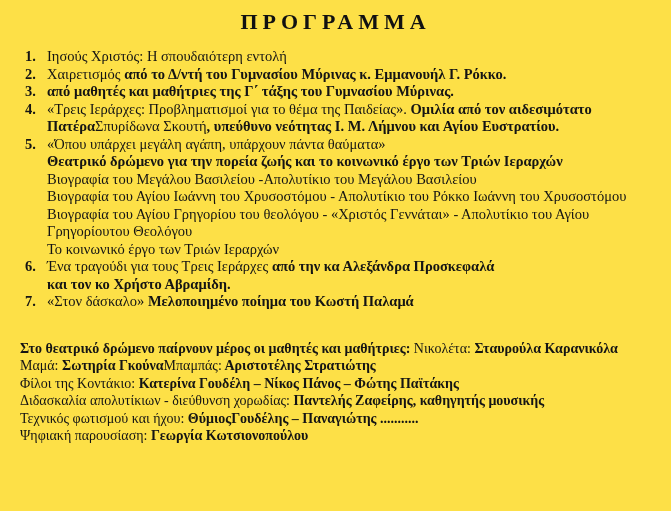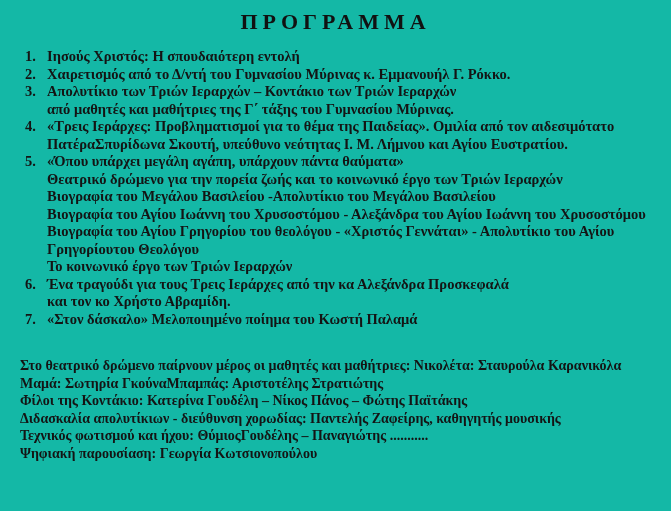--- a/index.html
+++ b/index.html
@@ -6,21 +6,21 @@
     margin: 0;
     padding: 0;
     background: #ffffff;
     color: #141414;
   }
   .page {
     position: relative;
     width: 671px;
     height: 511px;
     overflow: hidden;
-    background: #14b8a6;
+    background: #fde047;
     font-family: "Liberation Serif", "DejaVu Serif", serif;
   }
   .title {
     margin: 0;
     padding-top: 9px;
     text-align: center;
     font-size: 22px;
     font-weight: bold;
     letter-spacing: 5px;
     color: #111;
@@ -52,21 +52,21 @@
   }
   .credits {
     margin-top: 29px;
     margin-left: 20px;
   }
   .credits .line {
     font-size: 14px;
     line-height: 17.5px;
   }
   .seg { font-weight: bold; }
-  .seg.bold { font-weight: bold; }
+  .seg.bold { font-weight: normal; }
 </style>
 </head>
 <body>
 
 <div class="page">
   <h1 class="title">ΠΡΟΓΡΑΜΜΑ</h1>
   <div class="list">
       <div class="item">
         <span class="num">1.</span>
         <div class="item-lines">
@@ -75,38 +75,37 @@
       </div>
       <div class="item">
         <span class="num">2.</span>
         <div class="item-lines">
           <div class="line"><span class="seg bold">Χαιρετισμός</span><span class="seg"> από το Δ/ντή του Γυμνασίου Μύρινας κ. Εμμανουήλ Γ. Ρόκκο.</span></div>
         </div>
       </div>
       <div class="item">
         <span class="num">3.</span>
         <div class="item-lines">
-          <div class="line"><span class="seg bold">Απολυτίκιο των Τριών Ιεραρχών – Κοντάκιο των Τριών Ιεραρχών</span></div>
           <div class="line"><span class="seg">από μαθητές και μαθήτριες της Γ΄ τάξης του Γυμνασίου Μύρινας.</span></div>
         </div>
       </div>
       <div class="item">
         <span class="num">4.</span>
         <div class="item-lines">
           <div class="line"><span class="seg bold">«Τρεις Ιεράρχες: Προβληματισμοί για το θέμα της Παιδείας».</span><span class="seg"> Ομιλία από τον αιδεσιμότατο</span></div>
           <div class="line"><span class="seg">Πατέρα</span><span class="seg bold">Σπυρίδωνα Σκουτή</span><span class="seg">, υπεύθυνο νεότητας Ι. Μ. Λήμνου και Αγίου Ευστρατίου.</span></div>
         </div>
       </div>
       <div class="item">
         <span class="num">5.</span>
         <div class="item-lines">
           <div class="line"><span class="seg bold">«Όπου υπάρχει μεγάλη αγάπη, υπάρχουν πάντα θαύματα»</span></div>
           <div class="line"><span class="seg">Θεατρικό δρώμενο για την πορεία ζωής και το κοινωνικό έργο των Τριών Ιεραρχών</span></div>
           <div class="line"><span class="seg bold">Βιογραφία του Μεγάλου Βασιλείου -Απολυτίκιο του Μεγάλου Βασιλείου</span></div>
-          <div class="line"><span class="seg bold">Βιογραφία του Αγίου Ιωάννη του Χρυσοστόμου -  Αλεξάνδρα του Αγίου Ιωάννη του Χρυσοστόμου</span></div>
+          <div class="line"><span class="seg bold">Βιογραφία του Αγίου Ιωάννη του Χρυσοστόμου -  Απολυτίκιο του Ρόκκο Ιωάννη του Χρυσοστόμου</span></div>
           <div class="line"><span class="seg bold">Βιογραφία του Αγίου Γρηγορίου του θεολόγου -  «Χριστός Γεννάται» - Απολυτίκιο του Αγίου</span></div>
           <div class="line"><span class="seg bold">Γρηγορίουτου Θεολόγου</span></div>
           <div class="line"><span class="seg bold">Το κοινωνικό έργο των Τριών Ιεραρχών</span></div>
         </div>
       </div>
       <div class="item">
         <span class="num">6.</span>
         <div class="item-lines">
           <div class="line"><span class="seg bold">Ένα τραγούδι για τους Τρεις Ιεράρχες</span><span class="seg"> από την κα Αλεξάνδρα Προσκεφαλά</span></div>
           <div class="line"><span class="seg">και τον κο Χρήστο Αβραμίδη.</span></div>

